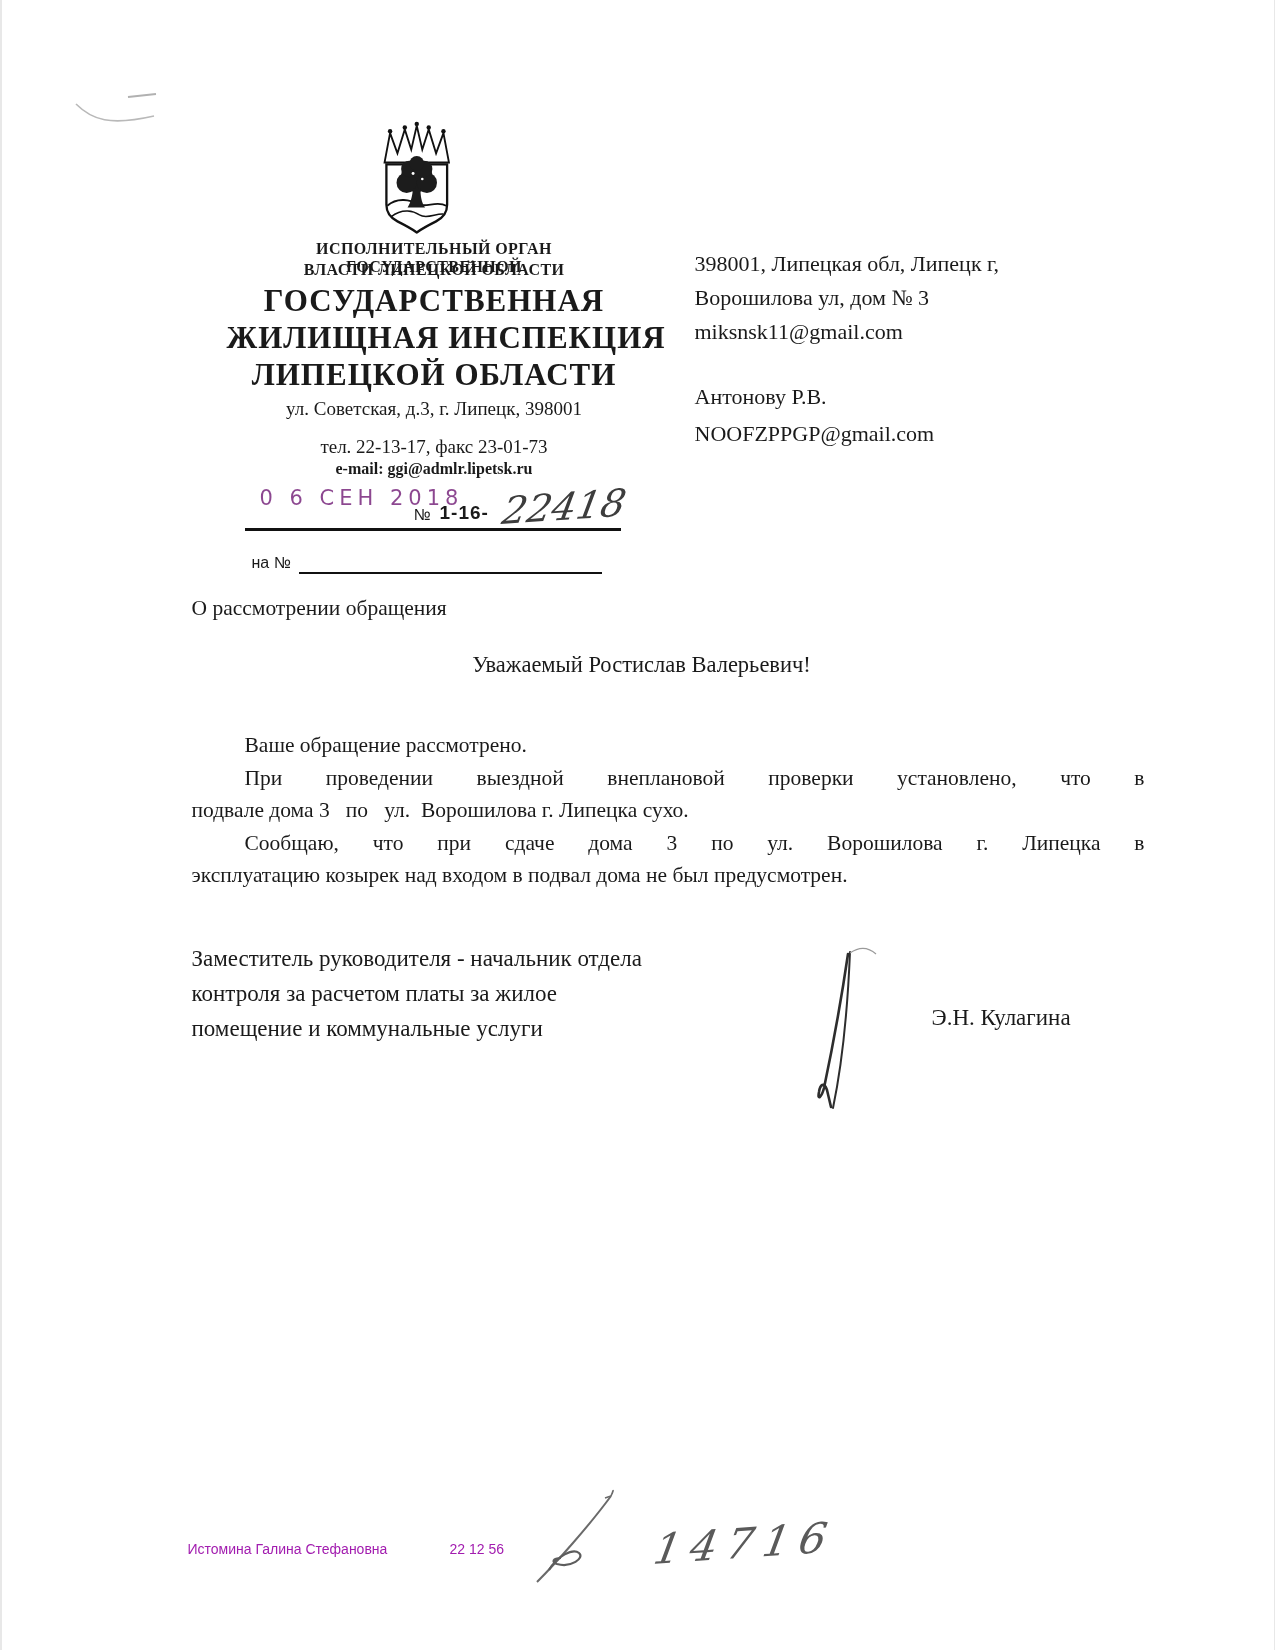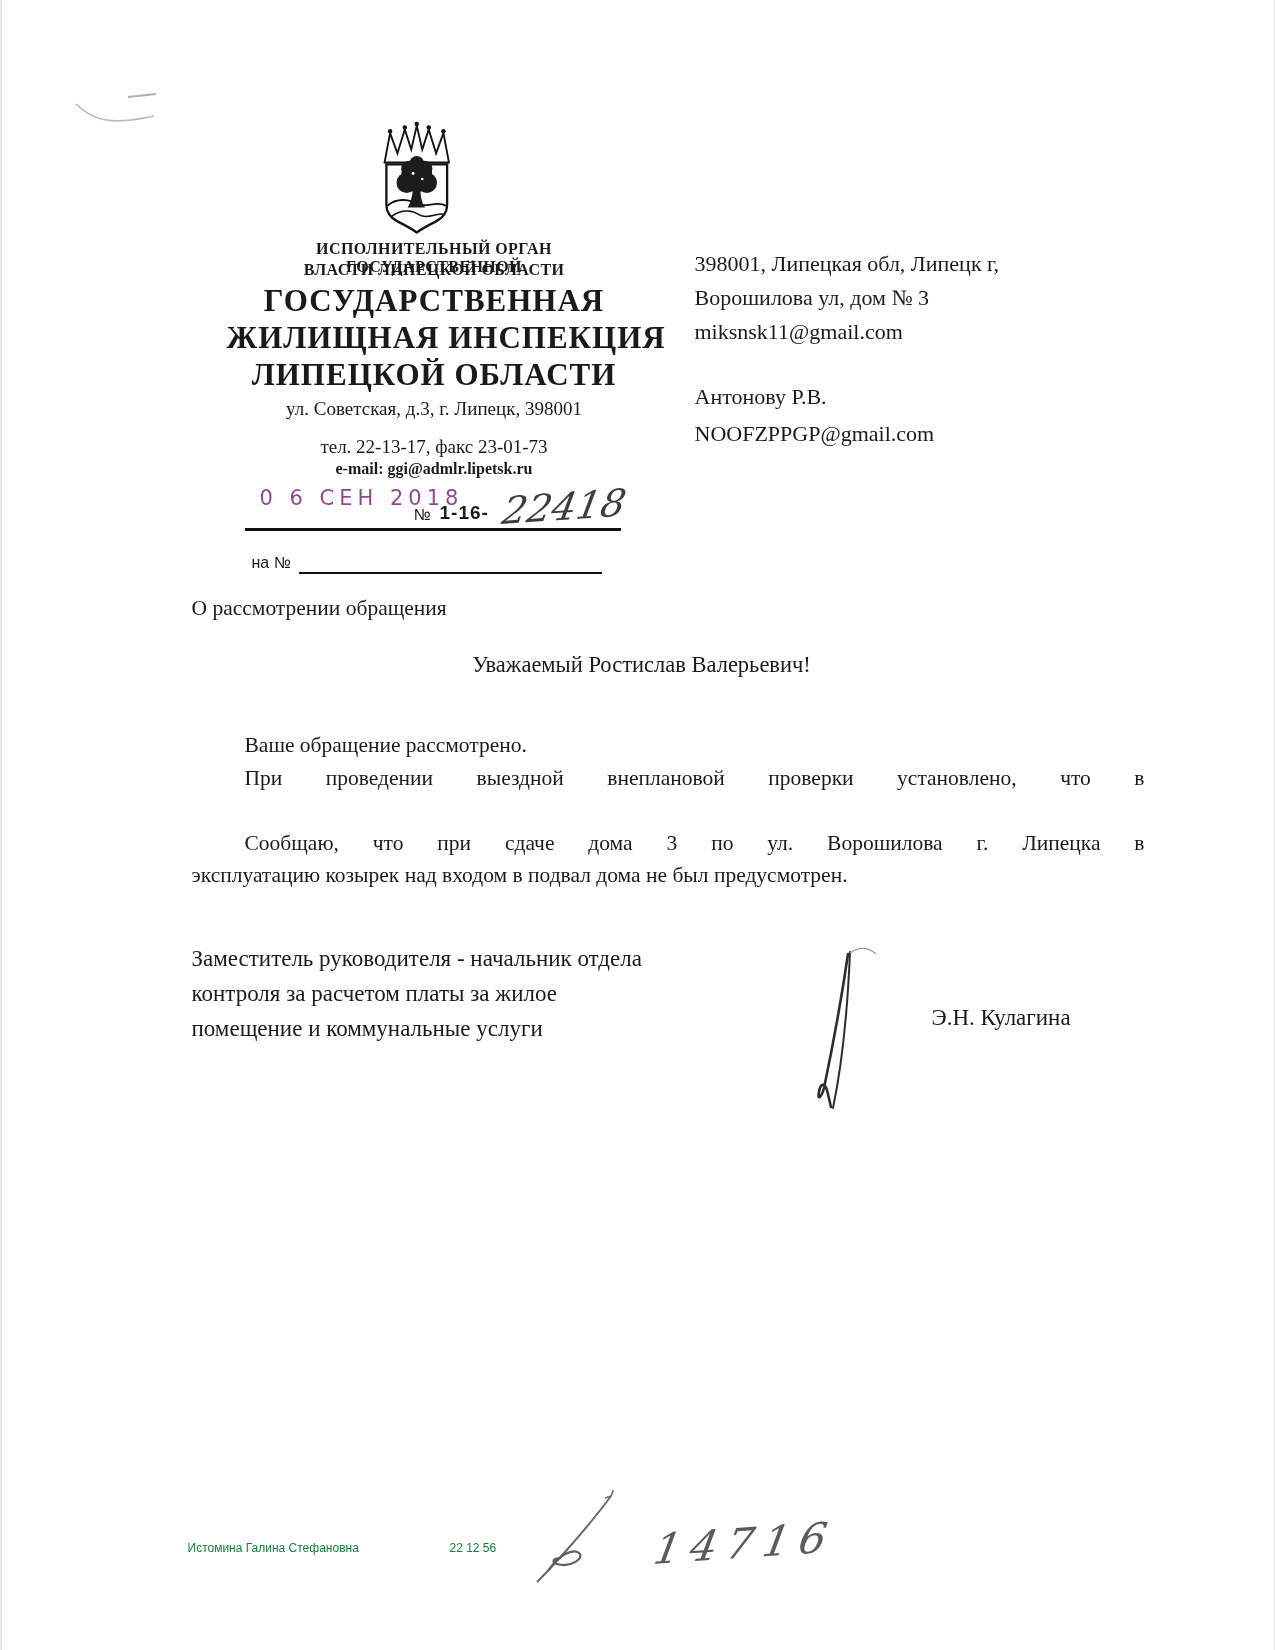--- a/index.html
+++ b/index.html
@@ -29,21 +29,21 @@
     font-family:"DejaVu Serif",serif;font-style:italic;color:#3d3d3d;
     transform:skewX(-14deg) rotate(-4deg);transform-origin:left bottom;white-space:nowrap;
   }
   .rule{background:#111;}
   
   .bodyline{left:190px;width:900px;font-size:21.5px;line-height:30px;white-space:pre-wrap;}
   .just{white-space:normal;text-align:justify;text-align-last:justify;}
   .indent{padding-left:53px;}
   .salut{left:190px;width:900px;text-align:center;font-weight:normal;font-size:22.5px;}
   .sig-line{left:190px;font-size:23px;white-space:nowrap;}
-  .footer-txt{font-size:12px;color:#15803d;}
+  .footer-txt{font-size:14px;color:#a21caf;}
   svg{display:block;}
 </style>
 </head>
 <body>
 
 <div class="page">
 
   <svg class="abs" style="left:60px;top:80px;" width="110" height="60" viewBox="0 0 110 60">
     <path d="M14,24 C30,40 48,46 92,36" fill="none" stroke="#b9b9b9" stroke-width="1.6"></path>
     <path d="M66,17 L94,14" fill="none" stroke="#b1b1b1" stroke-width="1.8"></path>
@@ -98,20 +98,21 @@
   <div class="abs rcpt" style="top:285px;">Ворошилова ул, дом № 3</div>
   <div class="abs rcpt" style="top:319px;">miksnsk11@gmail.com</div>
   <div class="abs rcpt" style="top:384px;">Антонову Р.В.</div>
   <div class="abs rcpt" style="top:421px;">NOOFZPPGP@gmail.com</div>
 
   <div class="abs" style="left:190px;top:596px;font-size:21.5px;">О рассмотрении обращения</div>
   <div class="abs salut" style="top:652px;">Уважаемый Ростислав Валерьевич!</div>
 
   <div class="abs bodyline indent" style="top:730px;">Ваше обращение рассмотрено.</div>
   <div class="abs bodyline just indent" style="top:763px;">При проведении выездной внеплановой проверки установлено, что в</div>
+  <div class="abs bodyline" style="top:795px;">подвале дома 3   по   ул.  Ворошилова г. Липецка сухо.</div>
   <div class="abs bodyline just indent" style="top:828px;">Сообщаю, что при сдаче дома 3 по  ул. Ворошилова г. Липецка  в</div>
   <div class="abs bodyline" style="top:860px;">эксплуатацию козырек над входом в подвал дома не был предусмотрен.</div>
 
   <div class="abs sig-line" style="top:946px;">Заместитель руководителя - начальник отдела</div>
   <div class="abs sig-line" style="top:981px;">контроля за расчетом платы за жилое</div>
   <div class="abs sig-line" style="top:1016px;">помещение и коммунальные услуги</div>
 
   <svg class="abs" style="left:800px;top:940px;" width="80" height="180" viewBox="0 0 80 180">
     <path d="M46,14 C40,55 30,110 22,148 C20,156 15,162 17,152 C18,145 22,141 25,150 L29,167" fill="none" stroke="#2d2d2d" stroke-width="2.6" stroke-linecap="round"></path>
     <path d="M48,12 C46,60 41,120 31,168" fill="none" stroke="#2d2d2d" stroke-width="2" stroke-linecap="round"></path>

